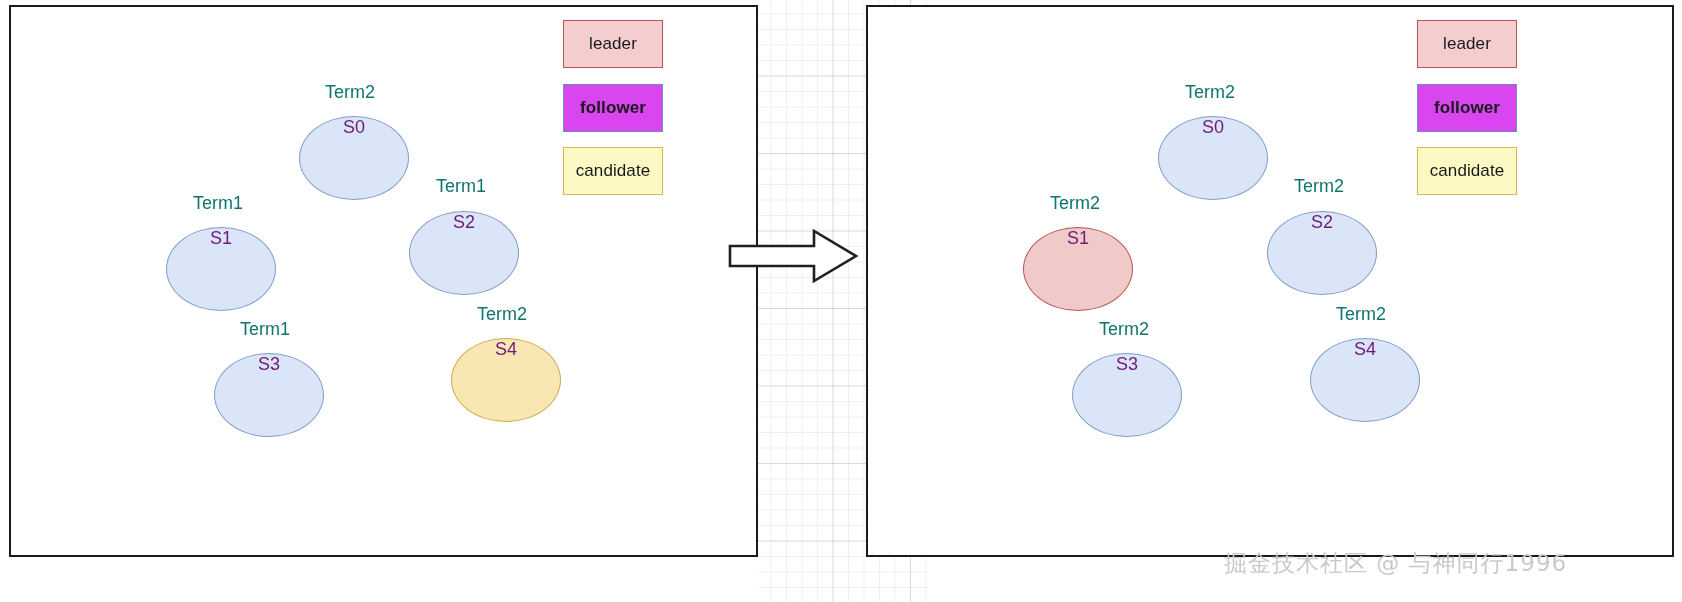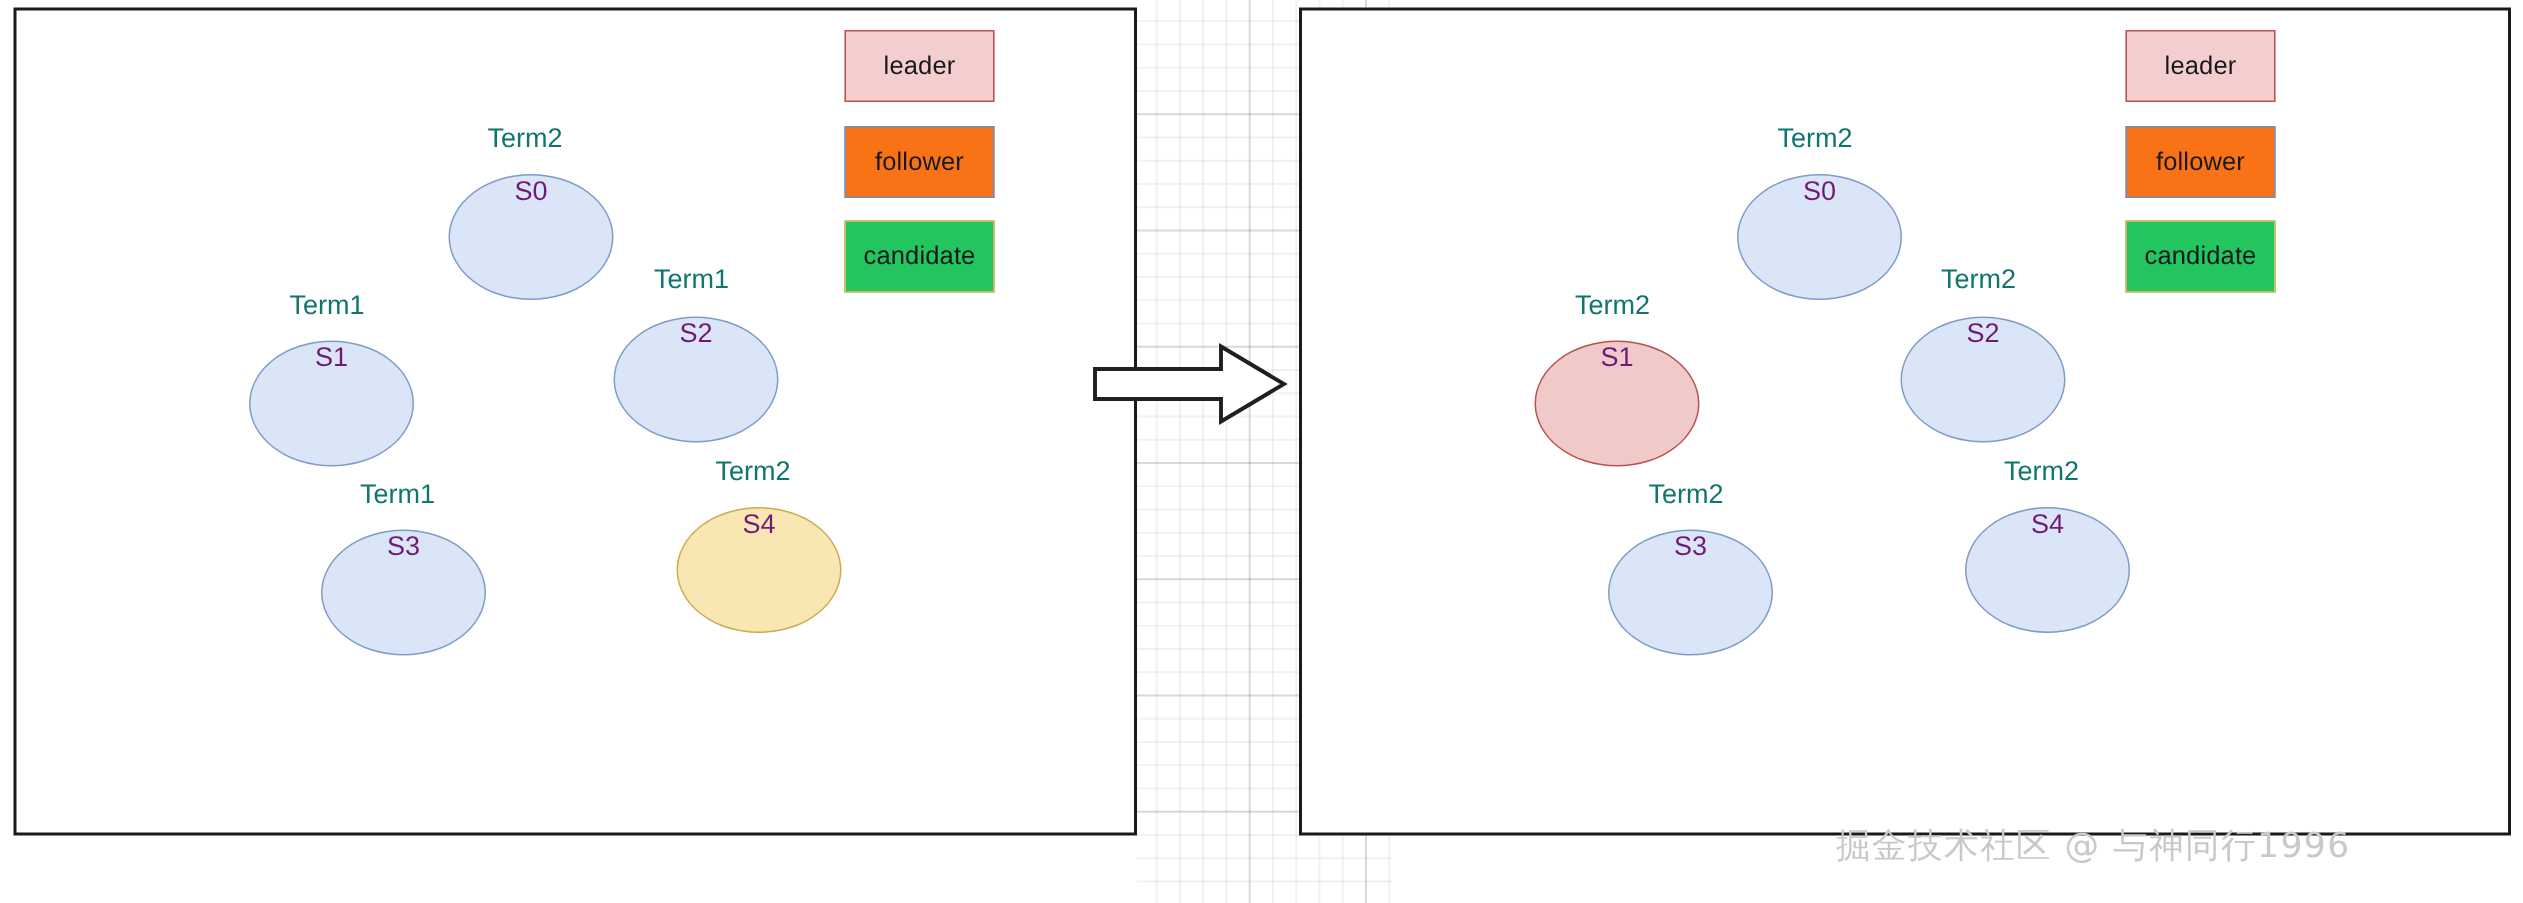--- a/index.html
+++ b/index.html
@@ -47,22 +47,22 @@
     box-sizing:border-box;
     border:1.5px solid;
     display:flex;
     align-items:center;
     justify-content:center;
     font-size:17px;
     color:#17191c;
     letter-spacing:.1px;
   }
   .lg-leader{background:#f4cece;border-color:#b85450;}
-  .lg-follower{background:#f97316;border-color:#6c8ebf;}
-  .lg-candidate{background:#22c55e;border-color:#d6b656;}
+  .lg-follower{background:#d946ef;border-color:#6c8ebf;font-weight:bold;}
+  .lg-candidate{background:#fef9c3;border-color:#d6b656;}
 
   
   .node{
     position:absolute;
     box-sizing:border-box;
     border-radius:50%;
     display:flex;
     justify-content:center;
     font-size:18px;
     color:#701a75;

